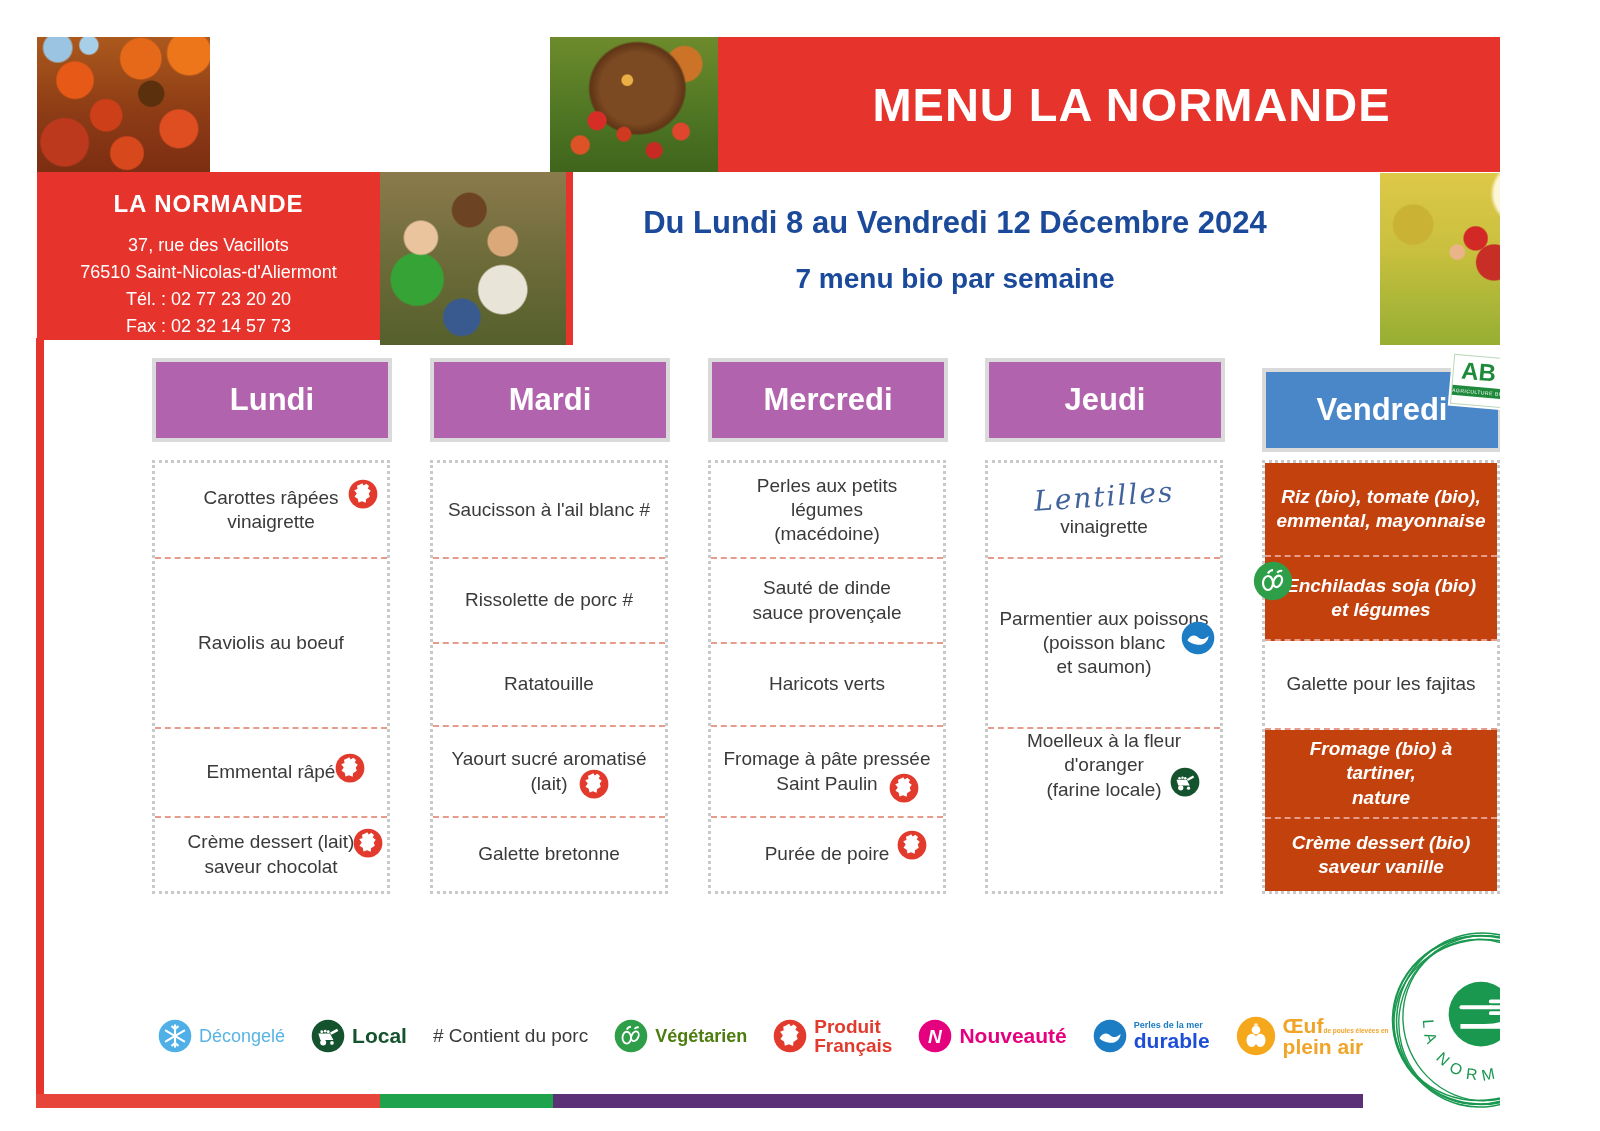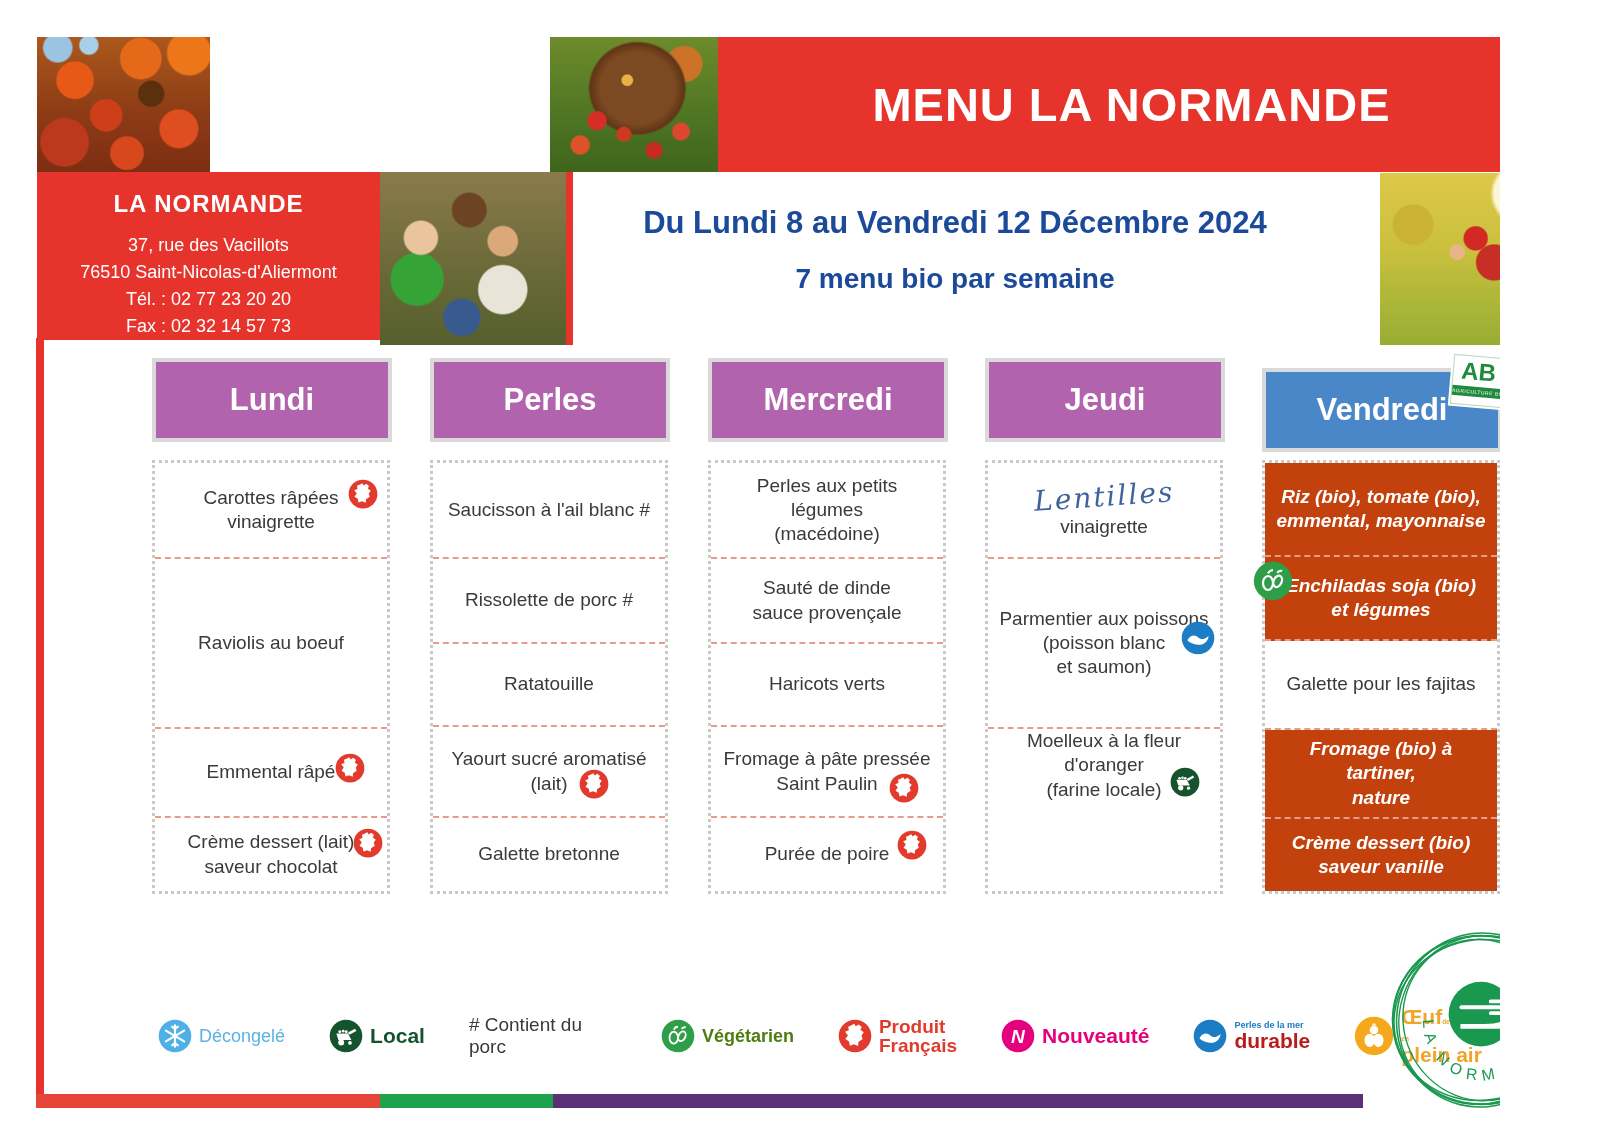--- a/index.html
+++ b/index.html
@@ -82,32 +82,32 @@
 
   
   .ab-badge{position:absolute;left:1452px;top:356px;width:50px;height:48px;background:#fff;
       border:1px solid #bcd8bc;transform:rotate(5deg);display:flex;flex-direction:column;
       align-items:center;justify-content:flex-start;box-shadow:0 0 0 2px #fff;}
   .ab-text{color:#1f8a3c;font-weight:bold;font-size:24px;line-height:30px;}
   .ab-banner{background:#1f8a3c;color:#fff;font-size:5px;width:100%;text-align:center;
       padding:2px 0;text-transform:uppercase;letter-spacing:.5px;overflow:hidden;white-space:nowrap;}
 
   
-  .legend{position:absolute;left:158px;top:1010px;height:52px;display:flex;align-items:center;gap:44px;}
+  .legend{position:absolute;left:158px;top:1010px;height:52px;display:flex;align-items:center;gap:26px;}
   .lg-item{display:flex;align-items:center;gap:7px;}
   .lg-ic{width:34px;height:34px;flex:0 0 auto;}
   .two{display:flex;flex-direction:column;line-height:1.02;}
   .lbl-ltblue{color:#58b4e4;font-size:18px;}
   .lbl-localgreen{color:#14532d;font-weight:bold;font-size:21px;}
   .lbl-dark{color:#3a3a3a;font-size:19px;}
   .lbl-green{color:#4d7c0f;font-weight:bold;font-size:18px;}
   .lbl-red{color:#e23b2e;font-weight:bold;font-size:19px;}
   .lbl-pink{color:#e5007e;font-weight:bold;font-size:21px;}
   .lbl-merTiny{color:#1a7ac2;font-size:9px;font-weight:bold;}
-  .lbl-merBig{color:#b91c1c;font-size:21px;font-weight:bold;}
+  .lbl-merBig{color:#1d4ed8;font-size:21px;font-weight:bold;}
   .lbl-egg{color:#f0a428;font-weight:bold;font-size:21px;}
   .lbl-eggMicro{color:#f0a428;font-size:6.5px;font-weight:bold;}
 
   
   .vline{position:absolute;left:36px;top:338px;width:8px;height:766px;background:#e6342c;}
   .bar{position:absolute;top:1094px;height:14px;}
   .bar-red{left:36px;width:344px;background:#e8453a;}
   .bar-green{left:380px;width:173px;background:#1fa24c;}
   .bar-purple{left:553px;width:810px;background:#5b3077;}
 </style>
@@ -189,21 +189,21 @@
   <div class="abs dates" style="left:575px;top:205px;width:760px">
     <span class="d1">Du Lundi 8 au Vendredi 12 Décembre 2024</span>
     <span class="d2">7 menu bio par semaine</span>
   </div>
   <div class="abs photo photo-girl" style="left:1380px;top:173px;width:184px;height:172px"></div>
 
   <div class="day-header hd-purple" style="left:152px">
     <span>Lundi</span>
     </div>
   <div class="day-header hd-purple" style="left:430px">
-    <span>Perles</span>
+    <span>Mardi</span>
     </div>
   <div class="day-header hd-purple" style="left:708px">
     <span>Mercredi</span>
     </div>
   <div class="day-header hd-purple" style="left:985px">
     <span>Jeudi</span>
     </div>
   <div class="day-header hd-blue" style="left:1262px">
     <span>Vendredi</span>
     </div>

